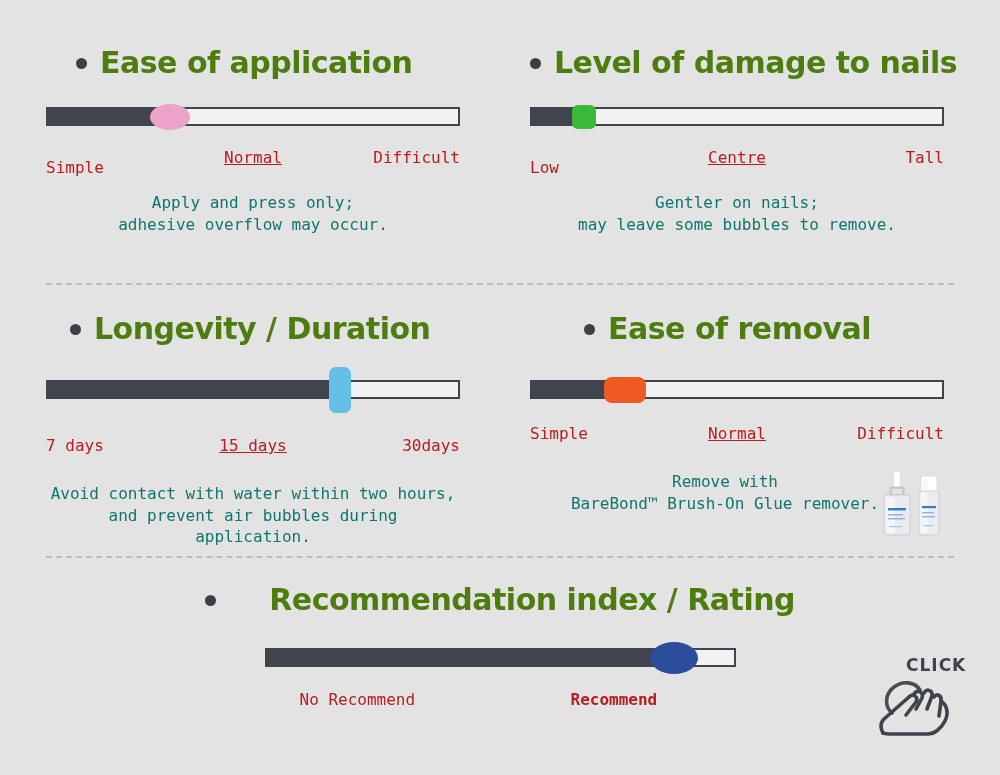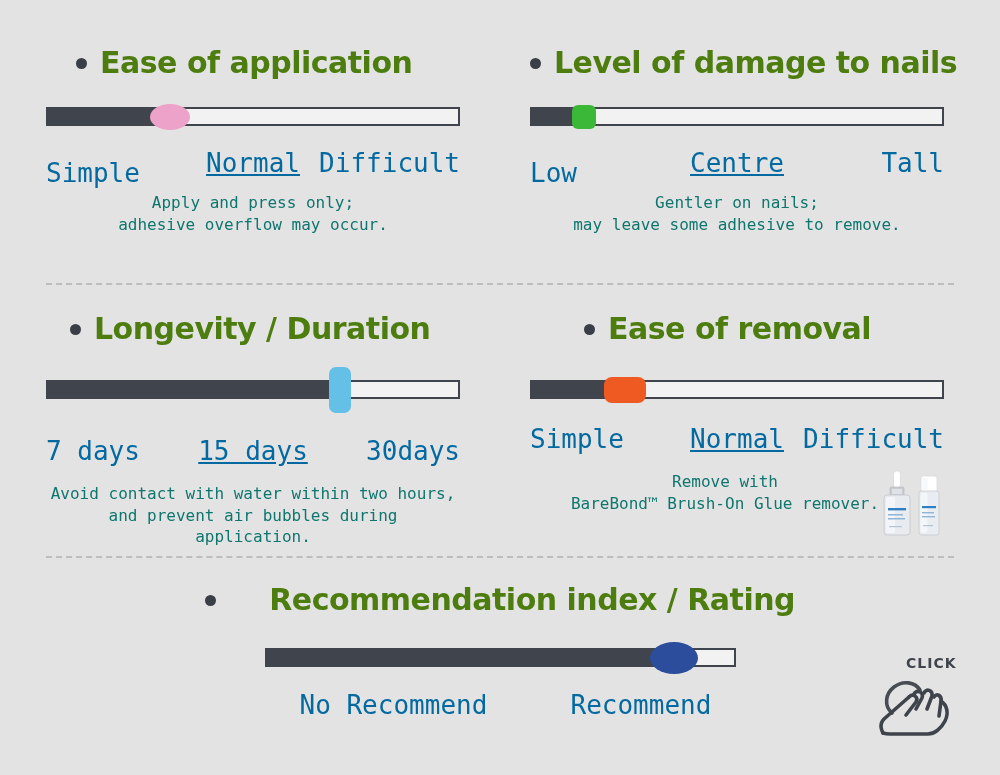--- a/index.html
+++ b/index.html
@@ -102,22 +102,22 @@
     width: 48px;
     height: 32px;
     border-radius: 50%;
     background: #2c4c9c;
   }
 
   
   .scale {
     position: relative;
     height: 30px;
-    font-size: 26px;
-    color: #0369a1;
+    font-size: 16px;
+    color: #b91c1c;
     text-align: right;
   }
   .scale span {
     position: absolute;
     white-space: nowrap;
     font-family: "DejaVu Sans Mono", "Liberation Mono", monospace;
   }
   .scale .s-left  { left: 0; }
   .scale .s-mid   { left: 50%; transform: translateX(-50%); text-decoration: underline; }
   .scale .s-right { right: 0; }
@@ -148,21 +148,21 @@
     position: absolute;
     width: 110px;
     height: 86px;
   }
   .click-word {
     position: absolute;
     top: 0;
     left: 44px;
     font-family: "DejaVu Sans", "Liberation Sans", sans-serif;
     font-weight: bold;
-    font-size: 14px;
+    font-size: 17px;
     letter-spacing: 1px;
     color: #3f444c;
   }
 
   
   .bottles {
     position: absolute;
     width: 76px;
     height: 72px;
   }
@@ -206,21 +206,21 @@
       <div class="thumb thumb-green" style="left:13%;"></div>
     </div>
 
     <div class="scale" style="margin-top:21px; width:414px;">
       <span class="s-left drop">Low</span>
       <span class="s-mid flat">Centre</span>
       <span class="s-right flat">Tall</span>
     </div>
 
     <div class="note" style="margin-top:14px; width:414px;">Gentler on nails;
-may leave some adhesive to remove.</div>
+may leave some bubbles to remove.</div>
   </div>
 
   <div class="divider" style="top:283px;"></div>
 
   <div class="panel" style="left:46px; top:314px; width:414px;">
     <div class="panel-title" style="margin-left:24px;">
       <span class="bullet"></span>
       <span>Longevity / Duration</span>
     </div>
 
@@ -295,21 +295,21 @@
     </div>
 
     <div class="slider" style="margin:33px auto 0 auto; width:471px;">
       <div class="track"></div>
       <div class="fill" style="width:87%;"></div>
       <div class="thumb thumb-navy" style="left:87%;"></div>
     </div>
 
     <div class="scale" style="margin:22px auto 0 auto; width:471px;">
       <span class="s-left flat" style="left:25px;padding-left:10px;">No Recommend</span>
-      <span class="s-left flat" style="left:306px;">Recommend</span>
+      <span class="s-left flat" style="left:306px;font-weight:bold;">Recommend</span>
     </div>
   </div>
 
   <div class="click-badge" style="left:862px; top:655px;">
     <span class="click-word">CLICK</span>
     <svg style="position:absolute; left:0; top:18px;" width="104" height="66" viewBox="0 0 104 66" xmlns="http://www.w3.org/2000/svg">
       <g fill="none" stroke="#3f444c" stroke-width="3.6" stroke-linecap="round" stroke-linejoin="round">
 
         <path d="M21 60 C21 60 16 52 22 46 L47 24"></path>
         <path d="M47 24 C51 20 57 24 54 29 L44 42"></path>

